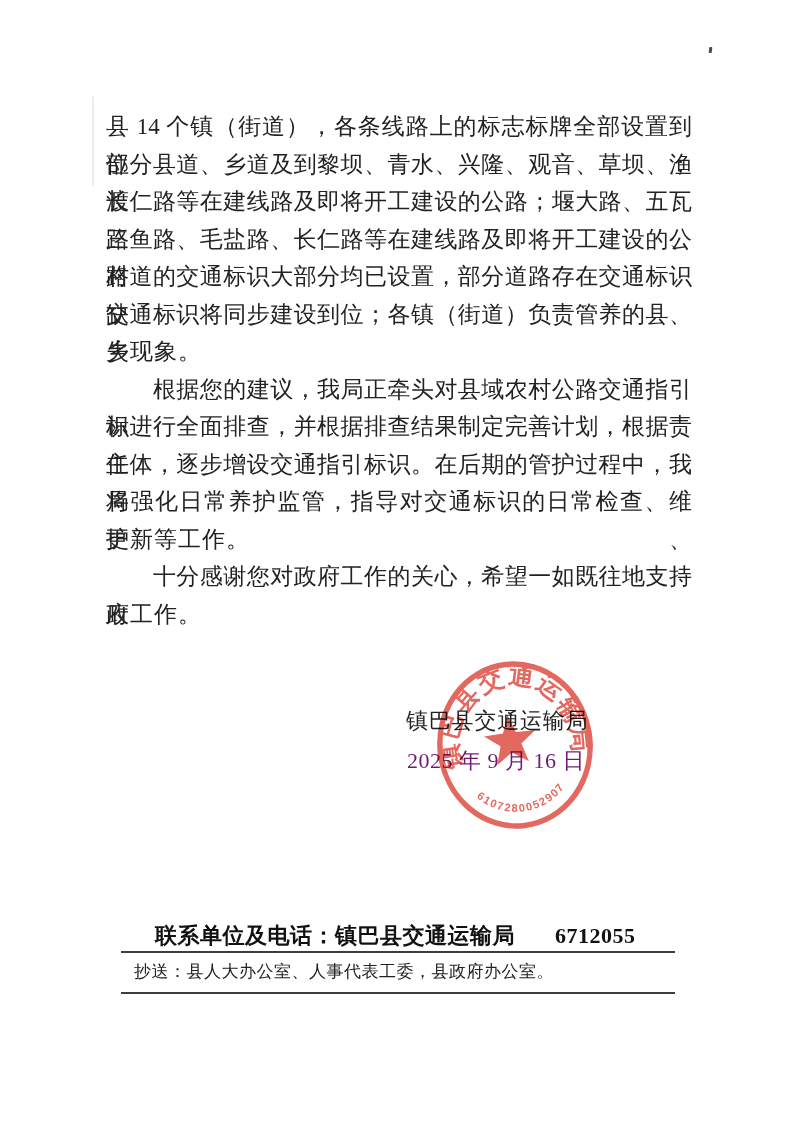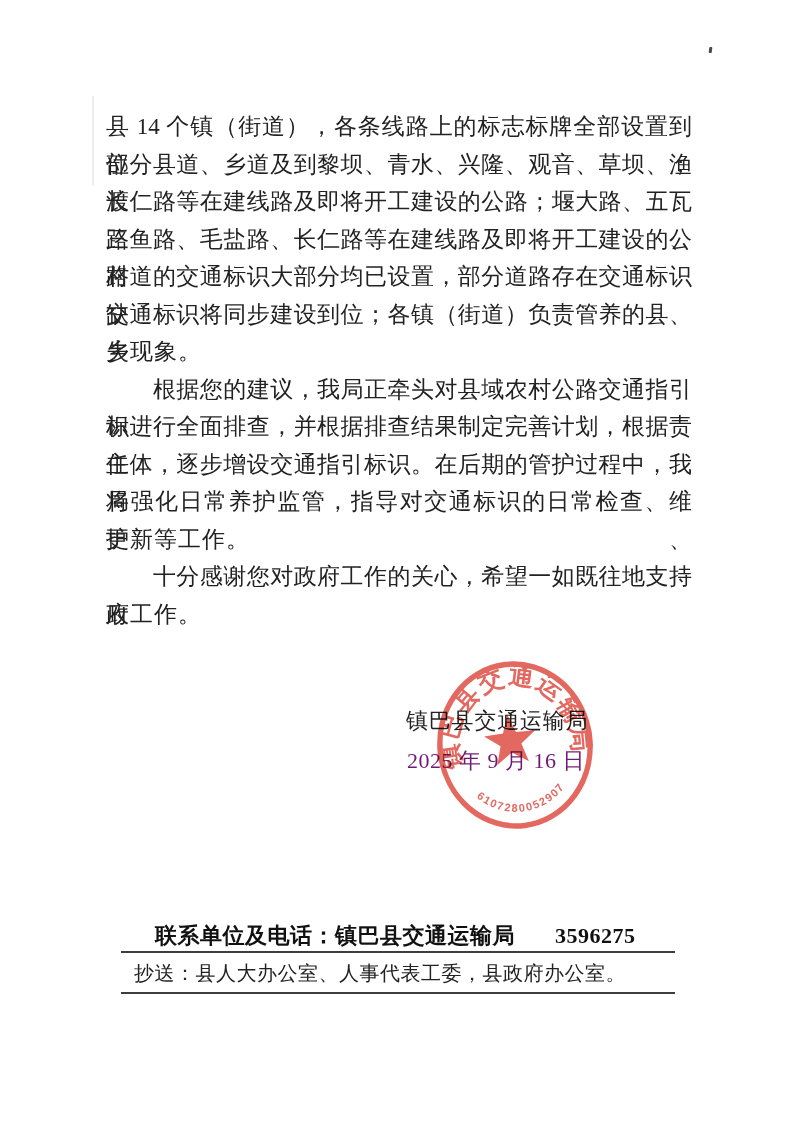--- a/index.html
+++ b/index.html
@@ -61,21 +61,21 @@
   }
   .contact-line .gap{display:inline-block;width:40px;}
   .rule{
     position:absolute;left:121px;width:554px;height:2px;
     background:#3d3d3d;
   }
   .rule-top{top:951px;}
   .rule-bottom{top:992px;}
   .cc-line{
     position:absolute;left:134px;top:960px;
-    font-size:20px;color:#222;letter-spacing:0.5px;
+    font-size:17px;color:#222;letter-spacing:0.5px;
   }
   
   .speck{
     position:absolute;left:709px;top:47px;width:3px;height:6px;
     background:#4a4a4a;border-radius:1px;transform:rotate(8deg);
   }
   .smudge{
     position:absolute;left:92px;top:96px;width:2px;height:90px;
     background:#9a9a9a;opacity:0.18;border-radius:2px;
   }
@@ -114,21 +114,21 @@
     </defs>
     <text class="arc-org" fill="#de5148">
       <textPath href="#arcTop" startOffset="50%" text-anchor="middle">镇巴县交通运输局</textPath>
     </text>
     <text class="arc-num" fill="#de5148">
       <textPath href="#arcBottom" startOffset="50%" text-anchor="middle">6107280052907</textPath>
     </text>
   </svg>
 
   <div class="contact-line">
-    <span>联系单位及电话：</span><span>镇巴县交通运输局</span><span class="gap"></span><span>3596275</span>
+    <span>联系单位及电话：</span><span>镇巴县交通运输局</span><span class="gap"></span><span>6712055</span>
   </div>
 
   <div class="rule rule-top"></div>
 
   <div class="cc-line">抄送：县人大办公室、人事代表工委，县政府办公室。</div>
 
   <div class="rule rule-bottom"></div>
 
   <div class="speck"></div>
   <div class="smudge"></div>

